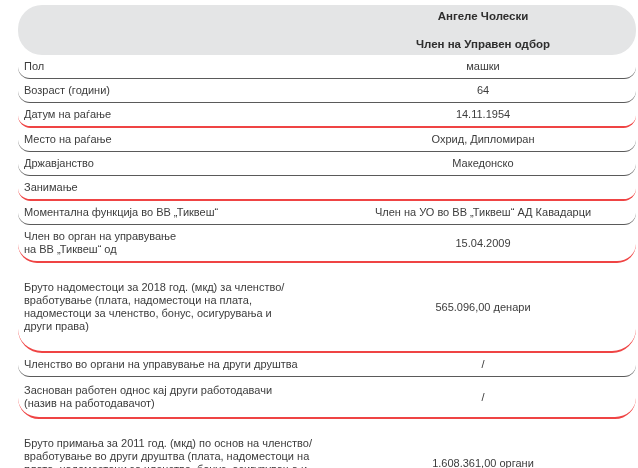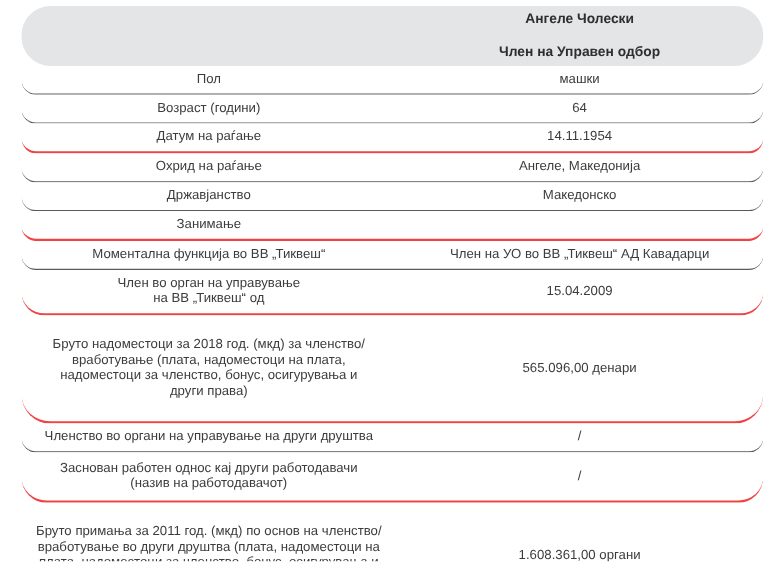--- a/index.html
+++ b/index.html
@@ -31,21 +31,21 @@
     line-height: 13px;
     border-radius: 24px;
   }
   .row.thick {
     border-bottom: 2px solid #ef4444;
   }
   .row.pad-md { padding: 7px 0; }
   .row.pad-lg { padding: 18px 0; }
   .cell-label {
     width: 312px;
-    text-align: center;
+    text-align: left;
     white-space: pre-line;
     padding: 0 6px;
     box-sizing: border-box;
   }
   .cell-value {
     flex: 1;
     text-align: center;
     white-space: pre-line;
     padding: 0 6px;
   }
@@ -88,22 +88,22 @@
       <div class="cell-label">Возраст (години)</div>
       <div class="cell-value">64</div>
     </div>
 
     <div class="row thick">
       <div class="cell-label">Датум на раѓање</div>
       <div class="cell-value">14.11.1954</div>
     </div>
 
     <div class="row">
-      <div class="cell-label">Охрид на раѓање</div>
-      <div class="cell-value">Ангеле, Македонија</div>
+      <div class="cell-label">Место на раѓање</div>
+      <div class="cell-value">Охрид, Дипломиран</div>
     </div>
 
     <div class="row">
       <div class="cell-label">Државјанство</div>
       <div class="cell-value">Македонско</div>
     </div>
 
     <div class="row thick">
       <div class="cell-label">Занимање</div>
     </div>

